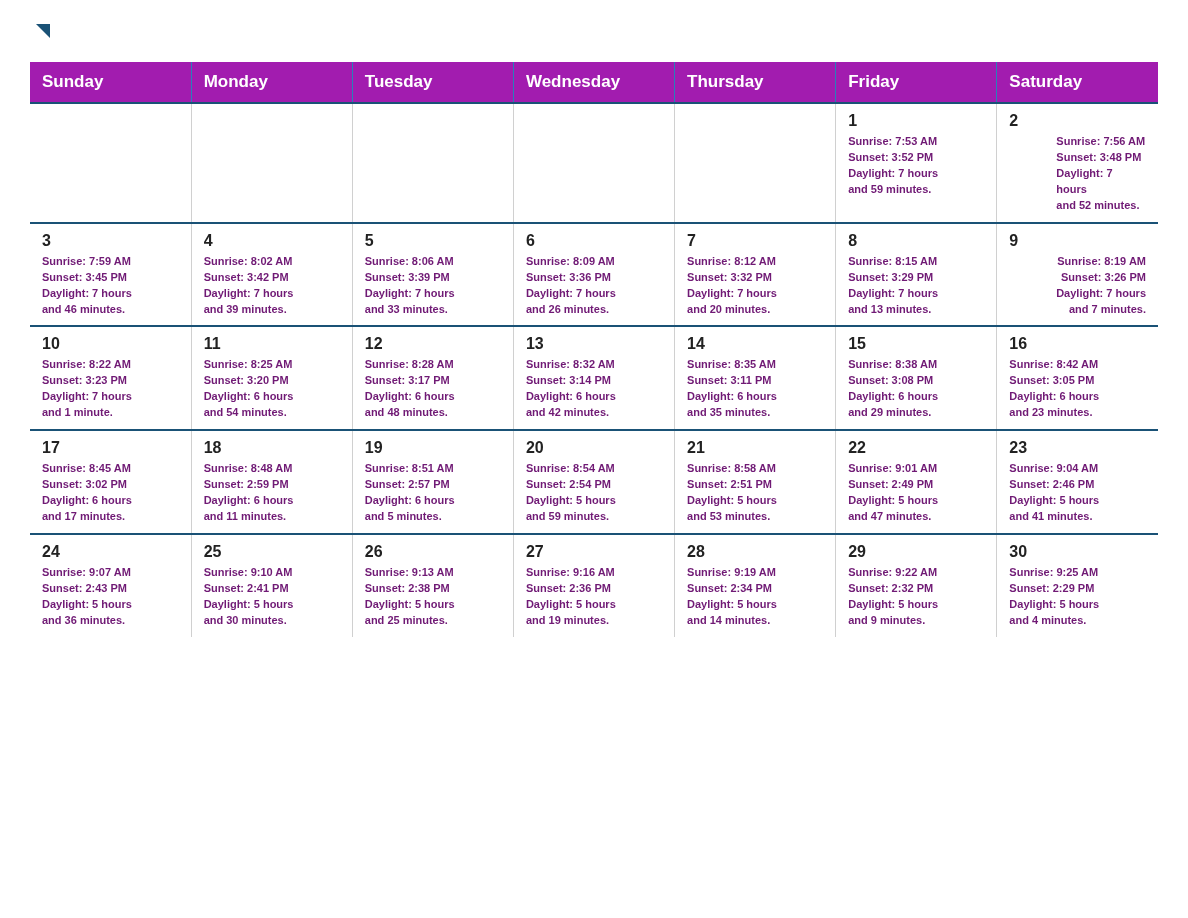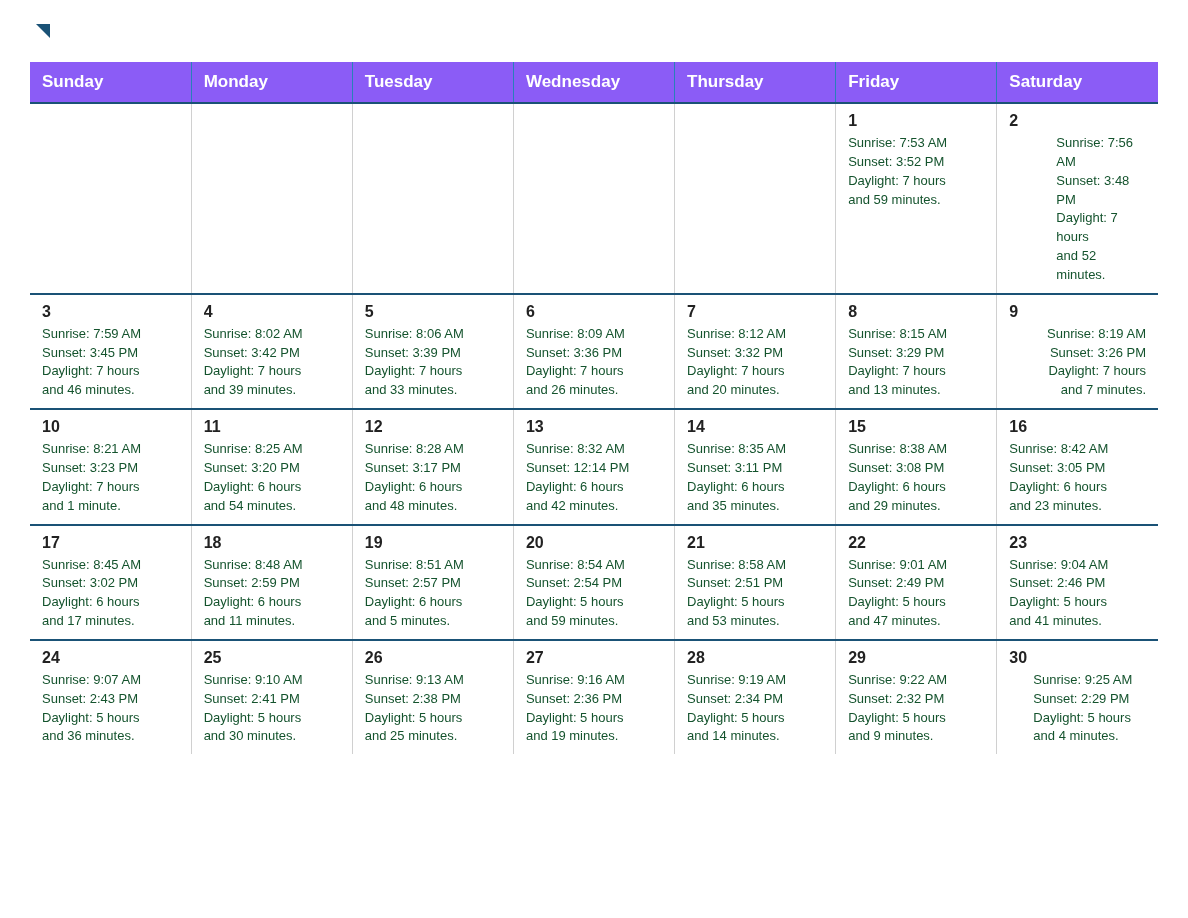--- a/index.html
+++ b/index.html
@@ -34,21 +34,21 @@
     .location {
       font-size: 22px;
       color: #444;
       margin-top: 4px;
     }
     .calendar {
       width: 100%;
       border-collapse: collapse;
     }
     .calendar thead tr {
-      background-color: #8b5cf6;
+      background-color: #a21caf;
     }
     .calendar thead th {
       color: #fff;
       font-size: 17px;
       font-weight: bold;
       padding: 10px 12px;
       text-align: left;
       border-right: 1px solid #2980b9;
     }
     .calendar thead th:last-child {
@@ -70,23 +70,24 @@
     .calendar tbody td:last-child {
       border-right: none;
     }
     .day-num {
       font-size: 16px;
       font-weight: bold;
       margin-bottom: 4px;
       display: block;
     }
     .day-info {
-      font-size: 13px;
-      color: #14532d;
+      font-size: 11px;
+      color: #701a75;
       line-height: 1.45;
+      font-weight: bold;
     }
     .empty-cell {
       background: #f9f9f9;
     }
     
     .logo-row1 {
       display: flex;
       align-items: center;
     }
     .logo-word-general {
@@ -215,21 +216,21 @@
           <span class="day-num">9</span>
           <div class="day-info" style="white-space: pre-line; text-align: right;">Sunrise: 8:19 AM
 Sunset: 3:26 PM
 Daylight: 7 hours
 and 7 minutes.</div>
         </td>
       </tr>
       <tr>
         <td>
           <span class="day-num">10</span>
-          <div class="day-info" style="white-space: pre-line;">Sunrise: 8:21 AM
+          <div class="day-info" style="white-space: pre-line;">Sunrise: 8:22 AM
 Sunset: 3:23 PM
 Daylight: 7 hours
 and 1 minute.</div>
         </td>
         <td>
           <span class="day-num">11</span>
           <div class="day-info" style="white-space: pre-line;">Sunrise: 8:25 AM
 Sunset: 3:20 PM
 Daylight: 6 hours
 and 54 minutes.</div>
@@ -237,21 +238,21 @@
         <td>
           <span class="day-num">12</span>
           <div class="day-info" style="white-space: pre-line;">Sunrise: 8:28 AM
 Sunset: 3:17 PM
 Daylight: 6 hours
 and 48 minutes.</div>
         </td>
         <td>
           <span class="day-num">13</span>
           <div class="day-info" style="white-space: pre-line;">Sunrise: 8:32 AM
-Sunset: 12:14 PM
+Sunset: 3:14 PM
 Daylight: 6 hours
 and 42 minutes.</div>
         </td>
         <td>
           <span class="day-num">14</span>
           <div class="day-info" style="white-space: pre-line;">Sunrise: 8:35 AM
 Sunset: 3:11 PM
 Daylight: 6 hours
 and 35 minutes.</div>
         </td>
@@ -359,20 +360,20 @@
         </td>
         <td>
           <span class="day-num">29</span>
           <div class="day-info" style="white-space: pre-line;">Sunrise: 9:22 AM
 Sunset: 2:32 PM
 Daylight: 5 hours
 and 9 minutes.</div>
         </td>
         <td>
           <span class="day-num">30</span>
-          <div class="day-info" style="white-space: pre-line; margin-left: 24px;">Sunrise: 9:25 AM
+          <div class="day-info" style="white-space: pre-line;">Sunrise: 9:25 AM
 Sunset: 2:29 PM
 Daylight: 5 hours
 and 4 minutes.</div>
         </td>
       </tr>
     </tbody>
 </table>
 
 </body></html>

